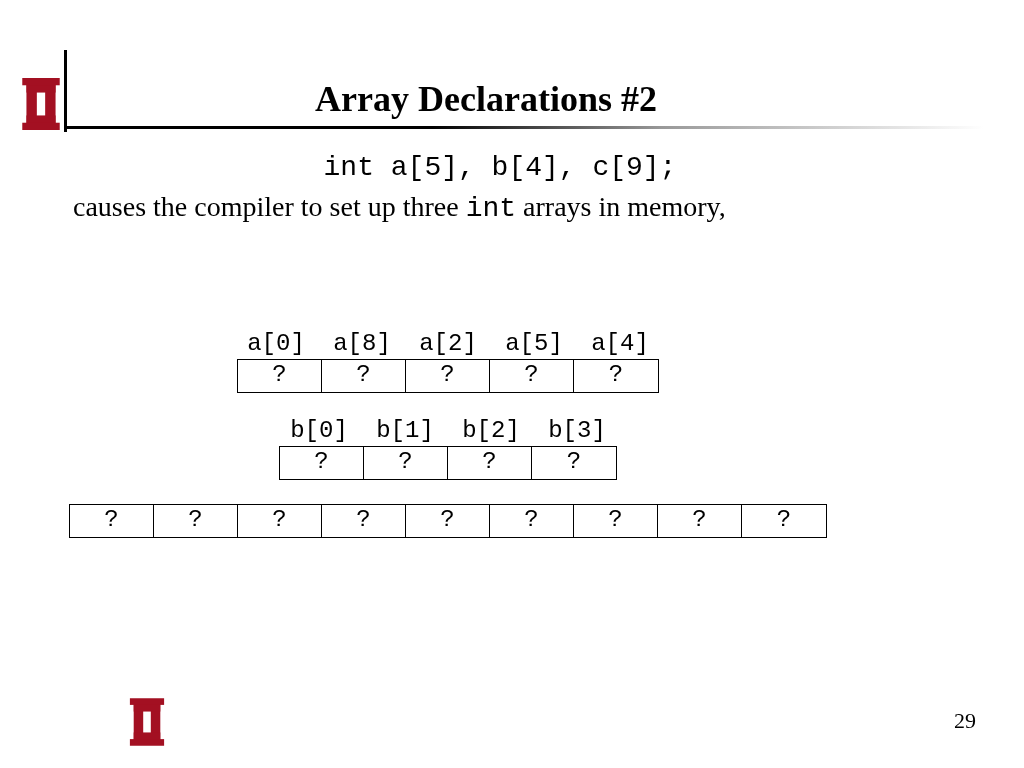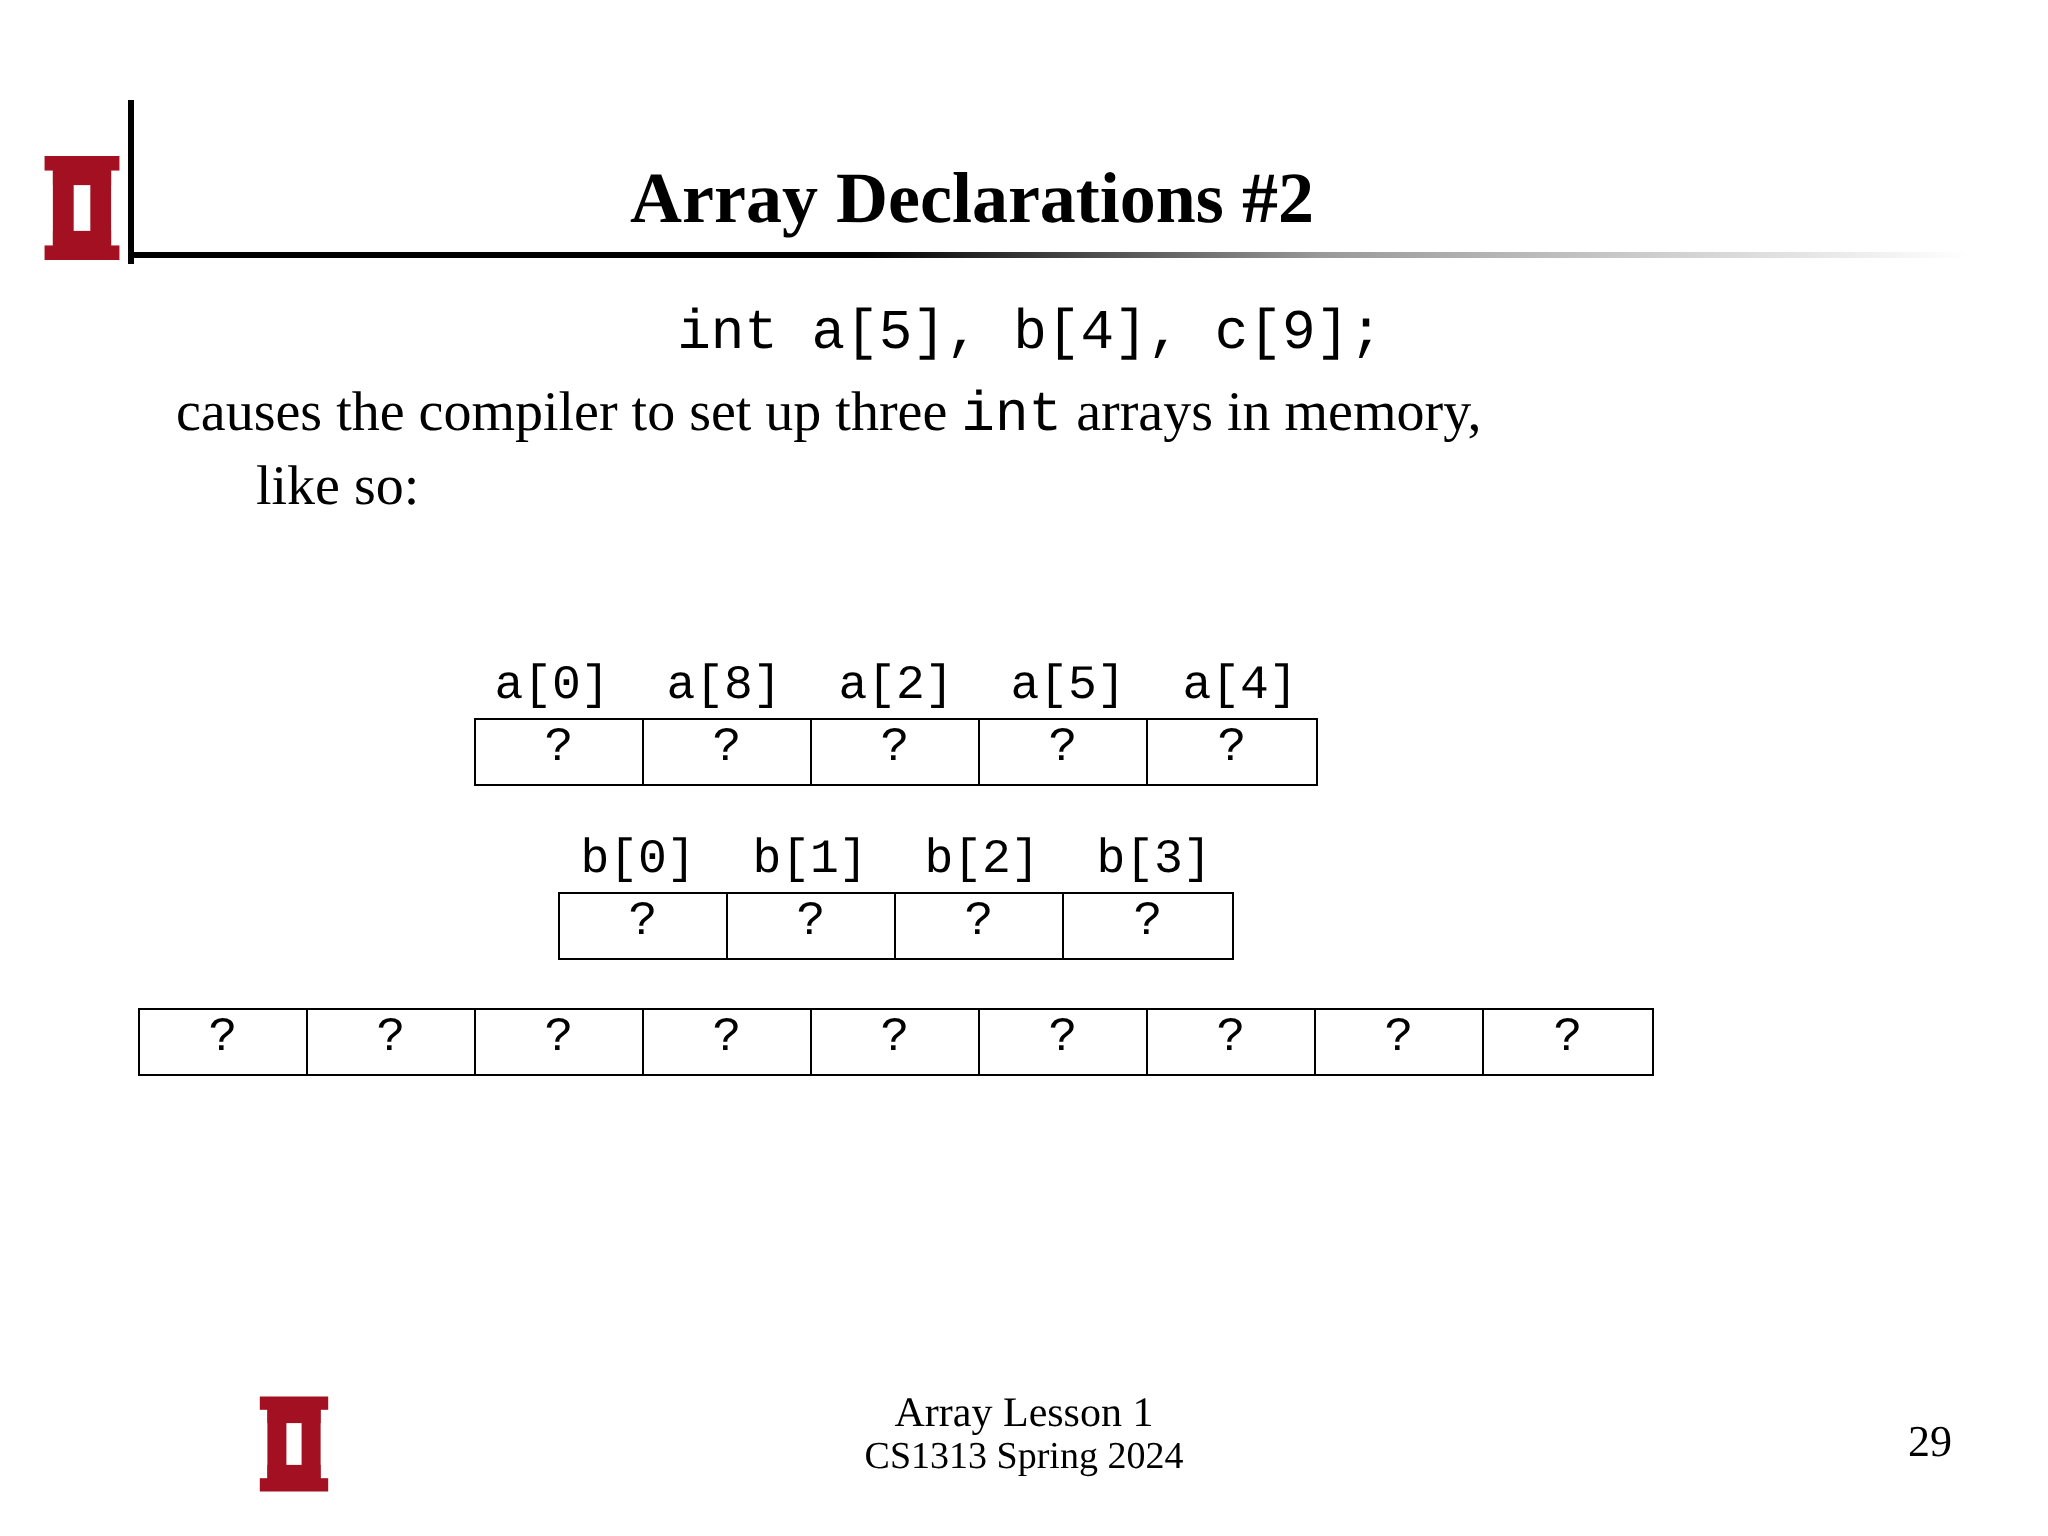--- a/index.html
+++ b/index.html
@@ -40,21 +40,21 @@
     top: 78px;
     left: 0;
     width: 972px;
     text-align: center;
     font-size: 36px;
     font-weight: bold;
   }
   .content {
     position: absolute;
     top: 152px;
-    left: 80px;
+    left: 65px;
     width: 870px;
   }
   .code-decl {
     font-family: "Courier New", Courier, monospace;
     font-size: 28px;
     text-align: center;
     margin-bottom: 6px;
   }
   .explain {
     font-size: 28px;
@@ -152,21 +152,20 @@
 
 <div class="vline"></div>
 <div class="hline"></div>
 
 <div class="title">Array Declarations #2</div>
 
 <div class="content">
   <div class="code-decl">int a[5], b[4], c[9];</div>
   <div class="explain">
     <span>causes the compiler to set up three </span><span class="code-inline">int</span><span> arrays in memory,</span>
-    <span class="indent2">like so:</span>
   </div>
 </div>
 
 <div class="arrays-zone">
 
   <div class="array-block">
     <div class="array-labels">
       <span>a[0]</span>
       <span>a[8]</span>
       <span>a[2]</span>
@@ -221,18 +220,14 @@
         <rect x="24" y="4" width="10" height="42"></rect>
         <rect x="6" y="4" width="28" height="10"></rect>
         <rect x="6" y="36" width="28" height="10"></rect>
         <rect x="2" y="0" width="18" height="7"></rect>
         <rect x="20" y="0" width="18" height="7"></rect>
         <rect x="2" y="43" width="18" height="7"></rect>
         <rect x="20" y="43" width="18" height="7"></rect>
       </g>
     </svg>
   </div>
-  <div class="foot-center">
-    <div>Array Lesson 1</div>
-    <div class="sub">CS1313 Spring 2024</div>
-  </div>
   <div class="pagenum">29</div>
 </div>
 
 </body></html>

